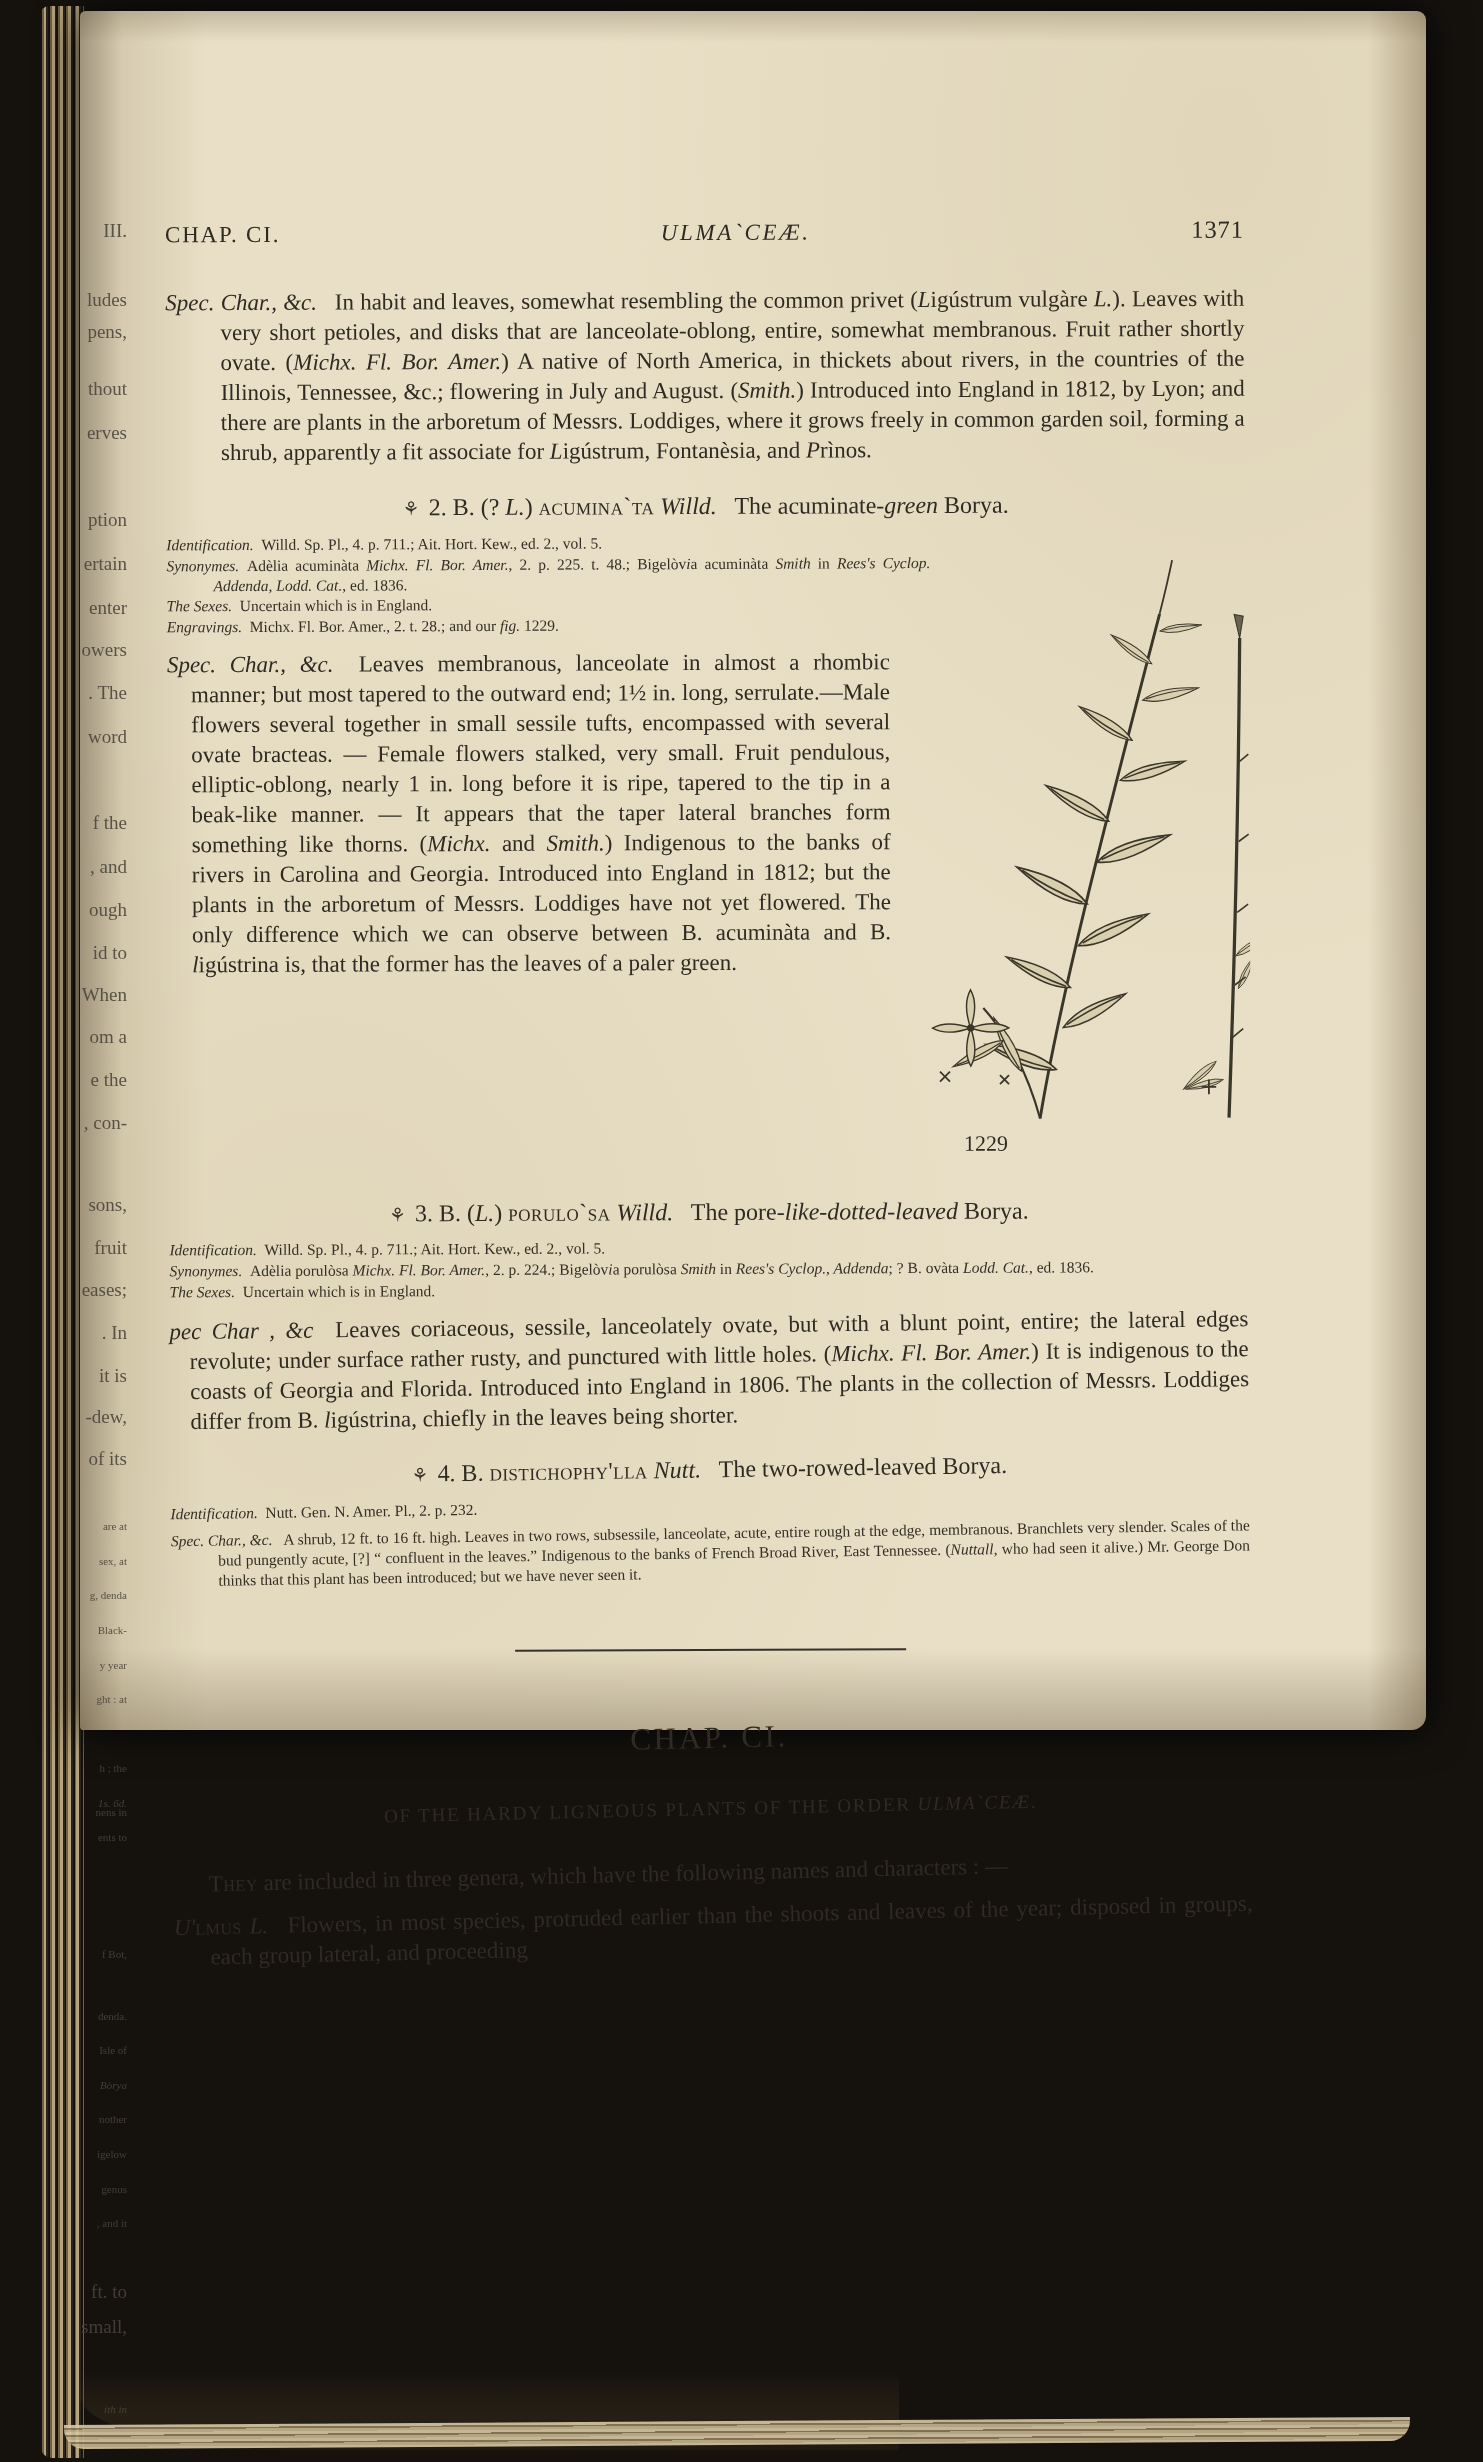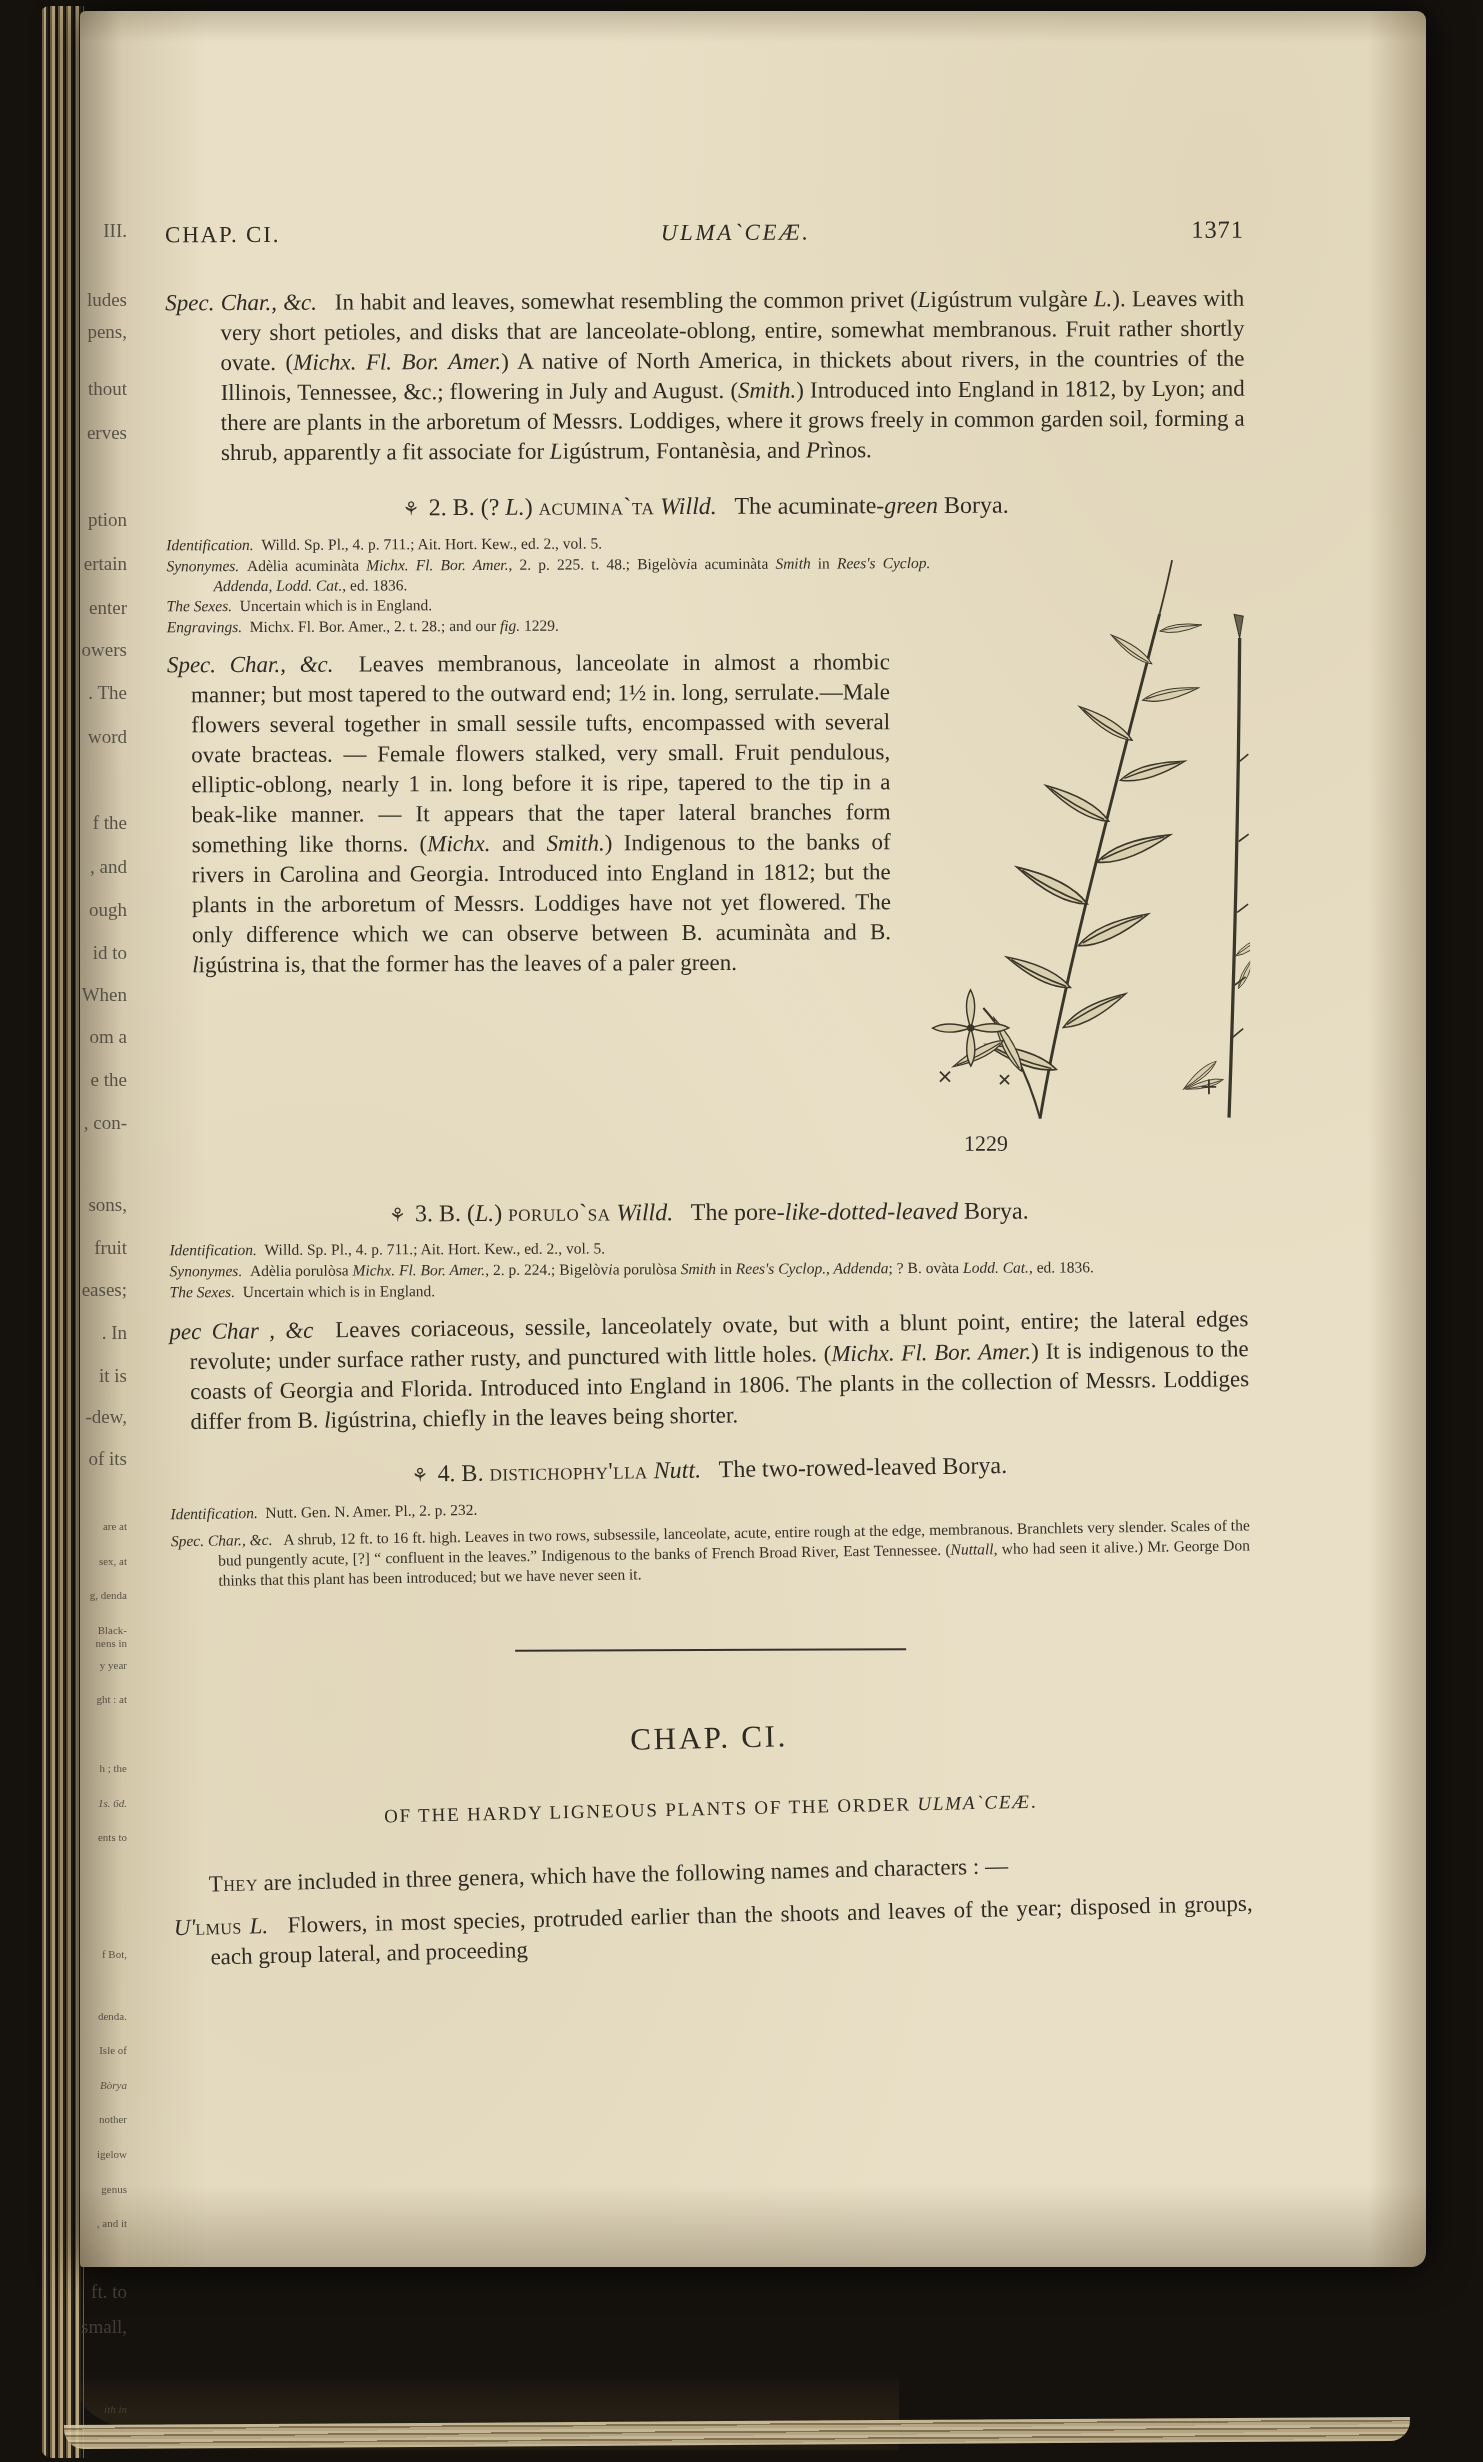--- a/index.html
+++ b/index.html
@@ -18,21 +18,21 @@
   .prev-edges {
     position: absolute; left: 40px; top: 5.5px; width: 44px; height: 2452px;
     background: repeating-linear-gradient(90deg,
       #171310 0px, #171310 1.8px,
       #6e5f45 1.8px, #6e5f45 3.6px,
       #b7a37c 3.6px, #b7a37c 6.4px,
       #2a241c 6.4px, #2a241c 8.2px);
     border-radius: 9px 0 0 12.7px;
   }
   .page {
-    position: absolute; left: 80px; top: 11px; width: 1346px; height: 2256px;
+    position: absolute; left: 80px; top: 11px; width: 1346px; height: 1719px;
     background:
       radial-gradient(ellipse at 85% 8%, rgba(160,130,70,0.10), transparent 40%),
       radial-gradient(ellipse at 18% 75%, rgba(150,120,60,0.08), transparent 45%),
       linear-gradient(90deg, rgba(60,45,25,0.42) 0px, rgba(120,100,60,0.16) 42px, rgba(0,0,0,0) 127px),
       linear-gradient(270deg, rgba(80,60,30,0.34) 0px, rgba(0,0,0,0) 58px),
       linear-gradient(180deg, rgba(70,55,30,0.22) 0px, rgba(0,0,0,0) 31px),
       linear-gradient(0deg, rgba(70,55,30,0.30) 0px, rgba(0,0,0,0) 82px),
       #e8dfc6;
     border-radius: 5.5px 9px 14.6px 3.6px;
     box-shadow: 0 0 42px rgba(0,0,0,0.85);
@@ -155,21 +155,21 @@
     <span class="gf" style="top:1311px">. In</span>
     <span class="gf" style="top:1354px">it is</span>
     <span class="gf" style="top:1395px">-dew,</span>
     <span class="gf" style="top:1437px">of its</span>
     <span class="gf sm" style="top:1506px">are at</span>
     <span class="gf sm" style="top:1541px">sex, at</span>
     <span class="gf sm" style="top:1575px">g, denda</span>
     <span class="gf sm" style="top:1610px">Black-</span>
     <span class="gf sm" style="top:1645px">y year</span>
     <span class="gf sm" style="top:1679px">ght : at</span>
-    <span class="gf sm" style="top:1623px">nens in</span>
+    <span class="gf sm" style="top:1792px">nens in</span>
     <span class="gf sm" style="top:1748px">h ; the</span>
     <span class="gf sm i" style="top:1783px">1s. 6d.</span>
     <span class="gf sm" style="top:1817px">ents to</span>
     <span class="gf sm" style="top:1934px">f Bot,</span>
     <span class="gf sm" style="top:1996px">denda.</span>
     <span class="gf sm" style="top:2030px">Isle of</span>
     <span class="gf sm i" style="top:2065px">Bòrya</span>
     <span class="gf sm" style="top:2099px">nother</span>
     <span class="gf sm" style="top:2134px">igelow</span>
     <span class="gf sm" style="top:2169px">genus</span>

